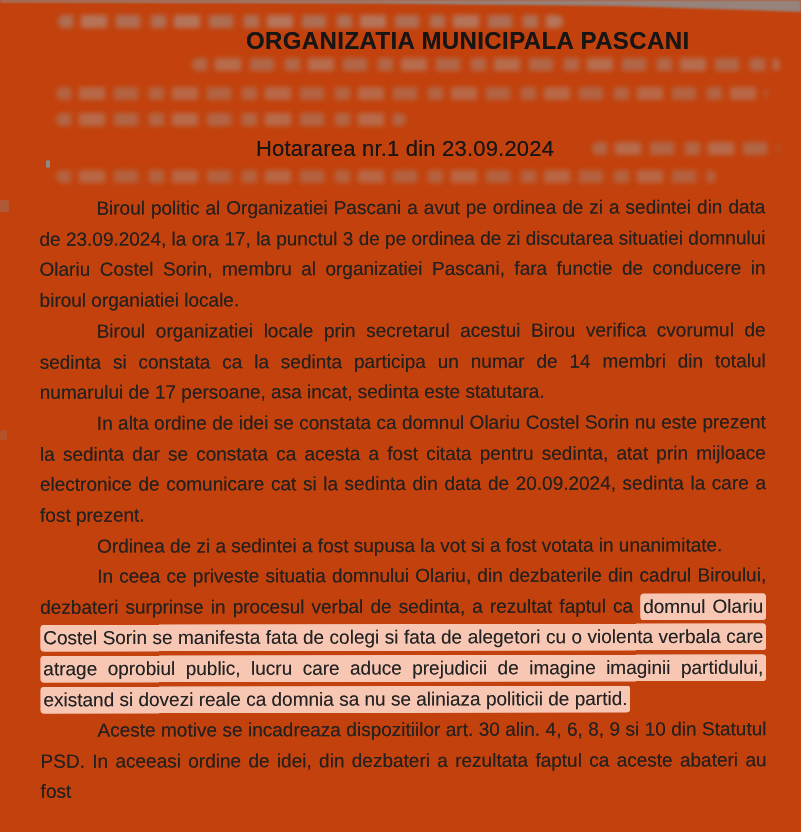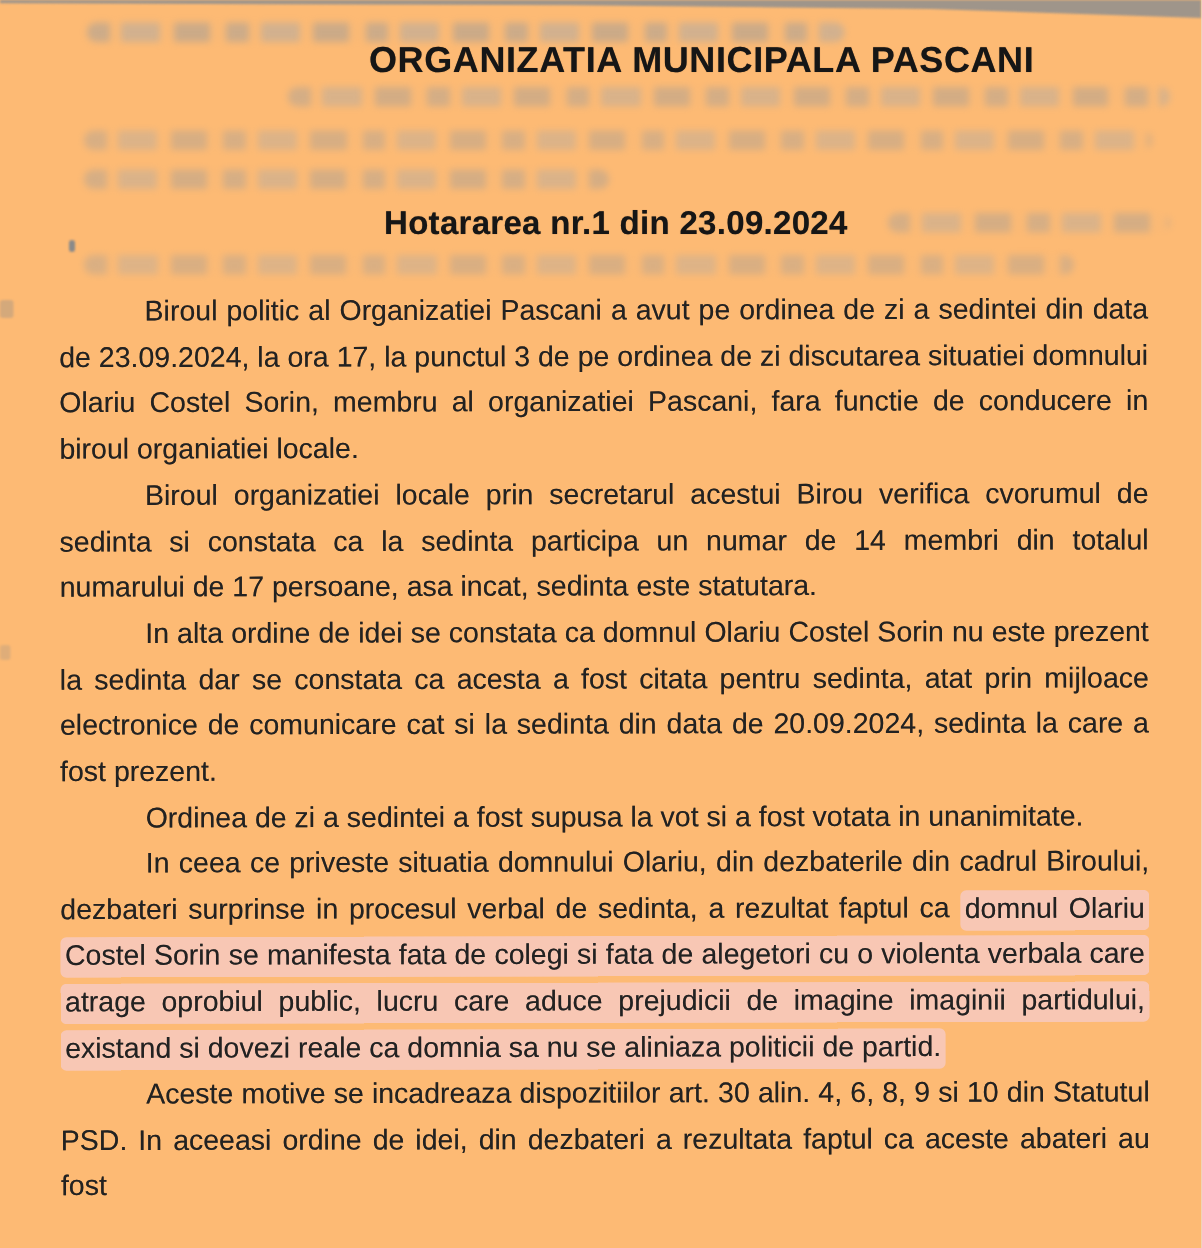--- a/index.html
+++ b/index.html
@@ -4,21 +4,21 @@
 <style>
   html, body {
     margin: 0;
     padding: 0;
     background: #e8e8e6;
   }
   .page {
     position: relative;
     width: 801px;
     height: 832px;
-    background: #fdba74;
+    background: #c2410c;
     overflow: hidden;
     font-family: "Liberation Sans", sans-serif;
     color: #1e1e1e;
   }
 
   
   .top-edge {
     position: absolute;
     top: 0; left: 0;
     filter: blur(0.8px);
@@ -57,21 +57,21 @@
     white-space: nowrap;
     text-shadow: 0 0 0.5px rgba(0,0,0,0.55);
   }
 
   .subtitle {
     position: absolute;
     top: 136px;
     left: 256px;
     margin: 0;
     font-size: 22px;
-    font-weight: bold;
+    font-weight: normal;
     letter-spacing: 0.2px;
     color: #161616;
     white-space: nowrap;
     text-shadow: 0 0 0.5px rgba(0,0,0,0.55);
   }
 
   .doc-body {
     position: absolute;
     top: 193px;
     left: 40px;

